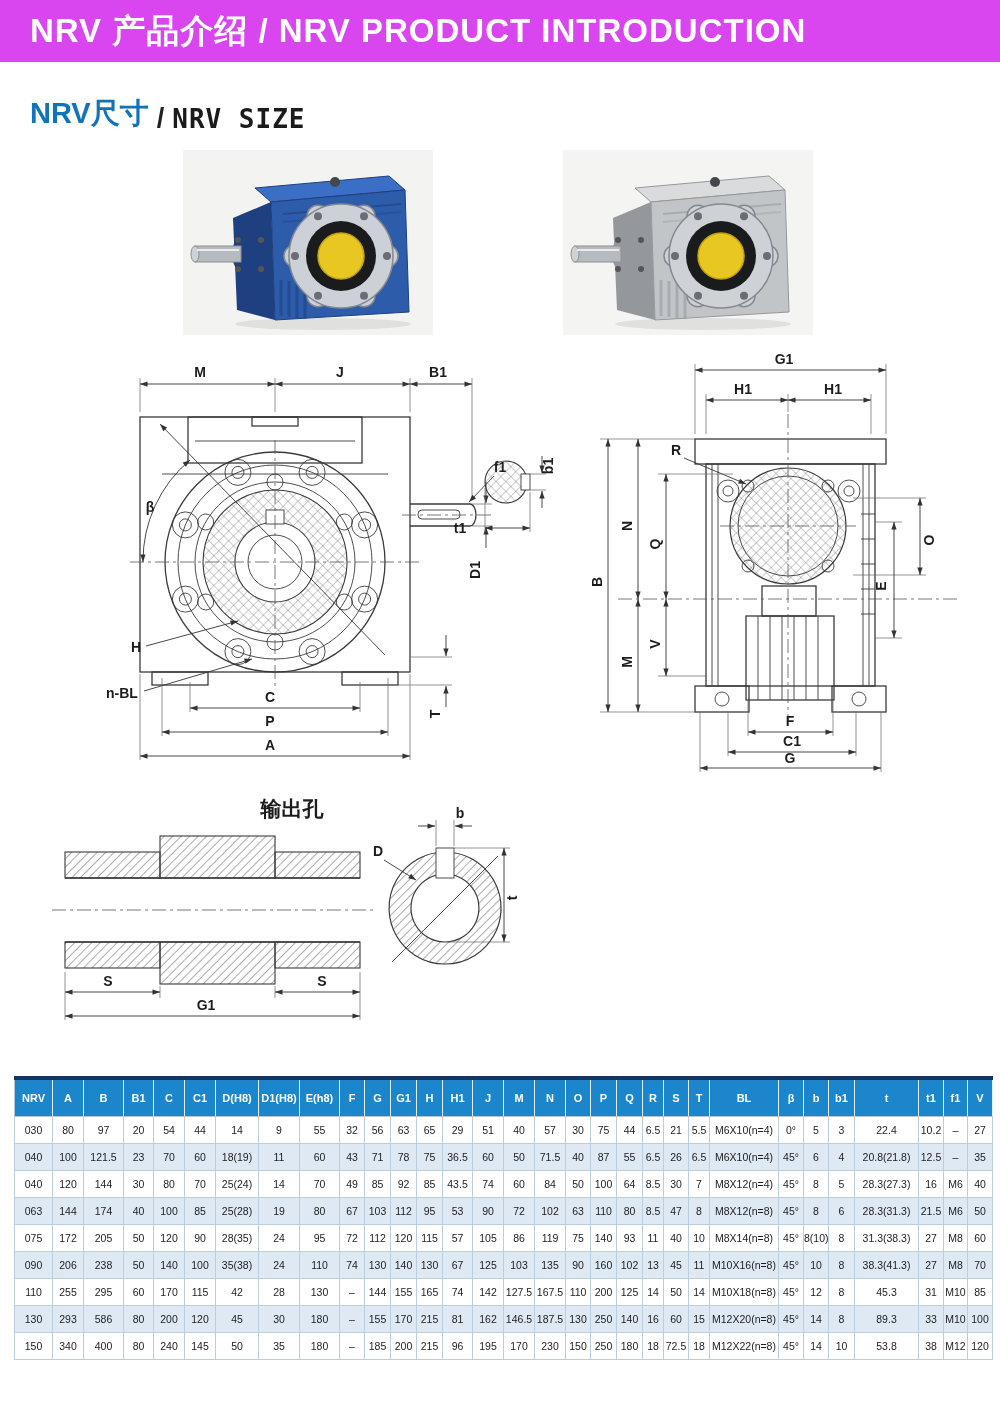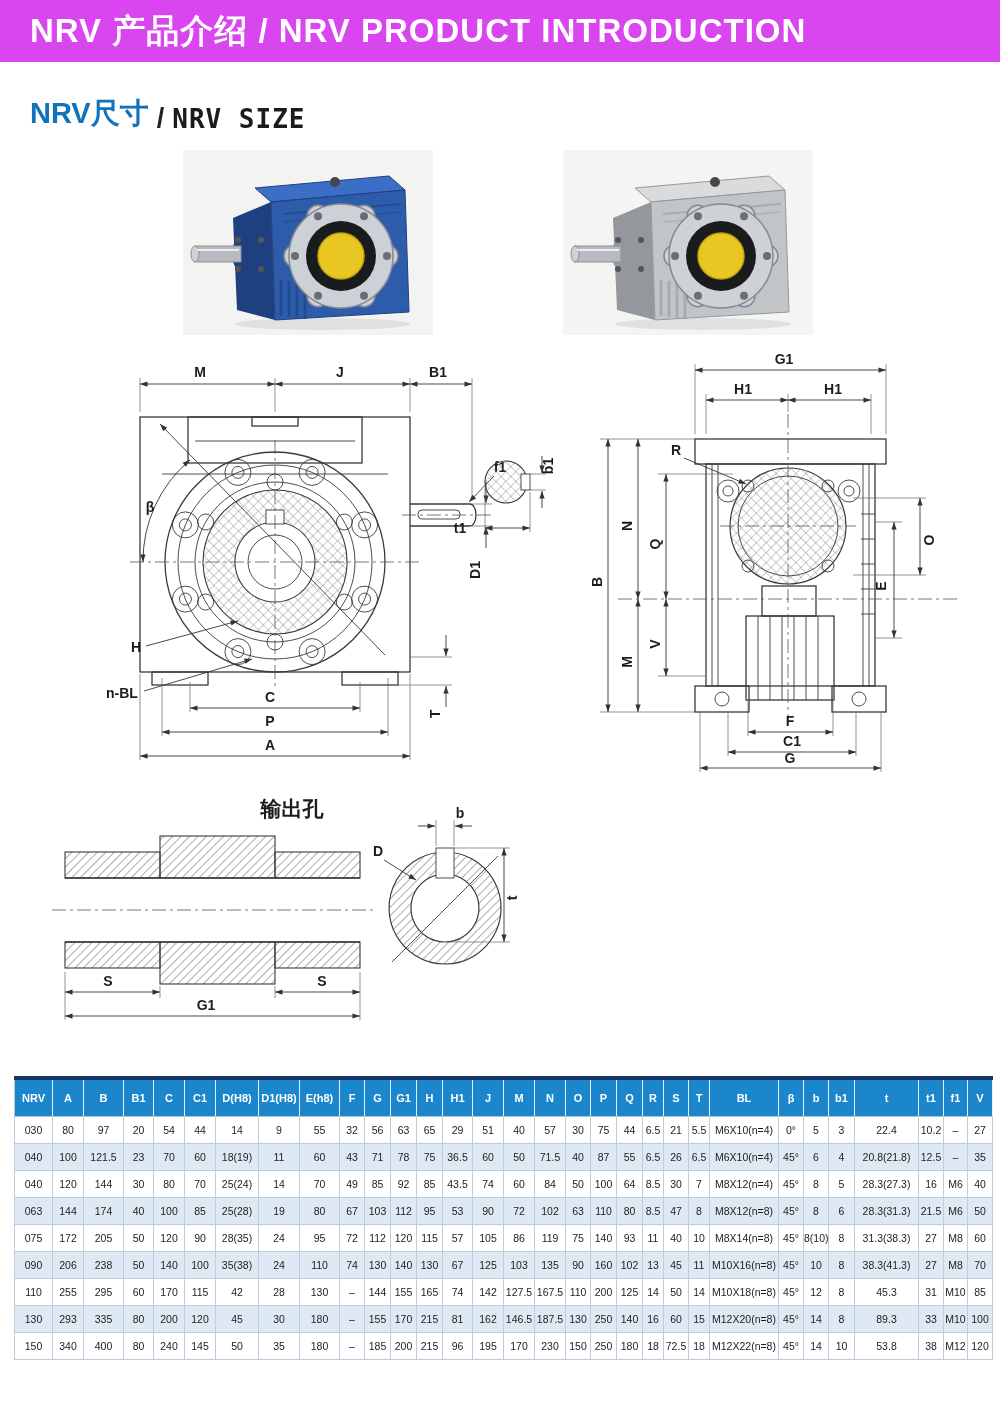--- a/index.html
+++ b/index.html
@@ -702,21 +702,21 @@
           <td>12</td>
           <td>8</td>
           <td>45.3</td>
           <td>31</td>
           <td>M10</td>
           <td>85</td>
         </tr>
         <tr class="alt">
           <td>130</td>
           <td>293</td>
-          <td>335</td>
+          <td>586</td>
           <td>80</td>
           <td>200</td>
           <td>120</td>
           <td>45</td>
           <td>30</td>
           <td>180</td>
           <td>–</td>
           <td>155</td>
           <td>170</td>
           <td>215</td>

